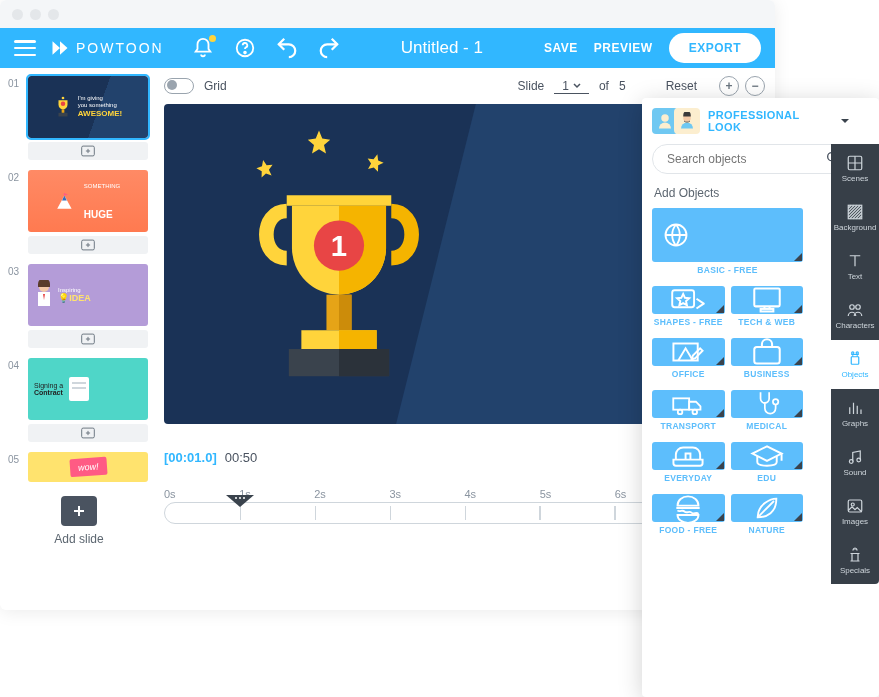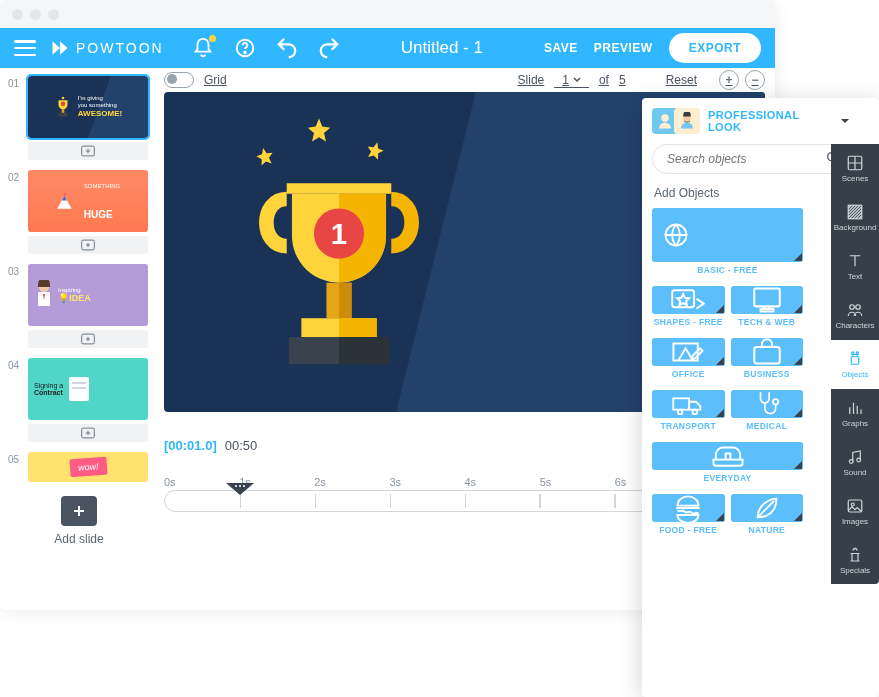--- a/index.html
+++ b/index.html
@@ -56,21 +56,21 @@
 .t4 .sign-txt b { display: block; }
 .t4 .paper { width: 20px; height: 24px; background: #fff; margin-left: 6px; border-radius: 2px; position: relative; }
 .t4 .paper::before, .t4 .paper::after { content: ""; position: absolute; height: 2px; background: #cfd6dc; left: 3px; right: 3px; }
 .t4 .paper::before { top: 5px; }
 .t4 .paper::after { top: 10px; }
 .t5 { background: #ffe36e; display: flex; align-items: center; justify-content: center; }
 .t5 .wow { background: #ff5b84; color: #fff; font-size: 9px; font-style: italic; padding: 4px 8px; border-radius: 2px; transform: rotate(-4deg); }
 
 
 .canvas-col { flex: 1; padding: 0 10px 0 6px; display: flex; flex-direction: column; }
-.canvas-top { display: flex; align-items: center; height: 24px; gap: 10px; font-size: 12px; color: #4a5360; text-decoration: underline; }
+.canvas-top { display: flex; align-items: center; height: 36px; gap: 10px; font-size: 12px; color: #4a5360; }
 .toggle { width: 30px; height: 16px; border: 1.5px solid #9aa4ae; border-radius: 10px; position: relative; cursor: pointer; }
 .toggle::after { content: ""; position: absolute; width: 10px; height: 10px; border-radius: 50%; background: #9aa4ae; left: 2px; top: 1px; }
 .slide-pager { margin-left: auto; display: flex; align-items: center; gap: 10px; }
 .sel-slide { border-bottom: 1.5px solid #4a5360; padding: 0 8px; display: flex; align-items: center; gap: 4px; cursor: pointer; }
 .reset { cursor: pointer; }
 .zoom { display: flex; gap: 6px; }
 .zoom div { width: 20px; height: 20px; border: 1.5px solid #9aa4ae; border-radius: 50%; display: flex; align-items: center; justify-content: center; font-weight: 700; cursor: pointer; color: #6b7680; }
 
 
 .canvas { height: 320px; border-radius: 4px; position: relative; overflow: hidden; }
@@ -106,21 +106,21 @@
 .panel { position: absolute; right: 0; top: 98px; width: 237px; height: 599px; background: #fff; box-shadow: 0 4px 24px rgba(0,0,0,.18); border-radius: 4px; display: flex; overflow: hidden; }
 .panel-main { flex: 1; display: flex; flex-direction: column; }
 .panel-head { height: 46px; display: flex; align-items: center; padding: 0 10px; gap: 8px; }
 .avatars { display: flex; }
 .av { width: 26px; height: 26px; border-radius: 4px; background: #6fc8f2; display: flex; align-items: center; justify-content: center; }
 .av.two { margin-left: -4px; background: #fceecf; }
 .look-label { color: #31b7ff; font-size: 11px; font-weight: 800; letter-spacing: .4px; flex: 1; cursor: pointer; }
 .look-caret { color: #4a5360; cursor: pointer; }
 .search-row { padding: 0 10px 8px; }
 .search { position: relative; }
-.search input { width: 100%; height: 30px; border: 1px solid #e1e5e9; border-radius: 16px; padding: 0 32px 0 14px; font-size: 12px; outline: none; font-style: italic; }
+.search input { width: 100%; height: 30px; border: 1px solid #e1e5e9; border-radius: 16px; padding: 0 32px 0 14px; font-size: 12px; outline: none; }
 .search-ico { position: absolute; right: 10px; top: 6px; width: 16px; height: 16px; color: #4a5360; cursor: pointer; }
 .add-objects-lbl { padding: 4px 12px 8px; font-size: 12px; color: #5c6670; }
 .obj-grid { padding: 0 10px; display: flex; flex-direction: column; gap: 8px; overflow: hidden; flex: 1; }
 .obj-row { display: flex; gap: 6px; }
 .obj-card { background: #5dbefc; border-radius: 3px; height: 68px; display: flex; flex-direction: column; align-items: center; justify-content: center; position: relative; cursor: pointer; overflow: hidden; }
 .obj-card .ico { width: 34px; height: 28px; color: #fff; display: flex; align-items: center; justify-content: center; }
 .obj-card .ico svg { width: 100%; height: 100%; stroke: #fff; fill: none; stroke-width: 1.6; }
 .obj-card::after { content: ""; position: absolute; right: 1px; bottom: 1px; width: 0; height: 0; border-left: 8px solid transparent; border-bottom: 8px solid #3a434d; }
 .obj-wide { width: 100%; }
 .obj-half { flex: 1; }
@@ -523,20 +523,32 @@
               <div class="ico">
                 <svg viewBox="0 0 28 22">
                   <path d="M4 14v-4a6 6 0 0 1 6-6h8a6 6 0 0 1 6 6v4"></path>
                   <path d="M2 14h24v3a2 2 0 0 1-2 2H4a2 2 0 0 1-2-2z"></path>
                   <path d="M12 14v-5h4v5"></path>
                 </svg>
               </div>
             </div>
           <div class="obj-label">EVERYDAY</div>
         </div>
+        <div class="obj-block">
+          <div class="obj-card obj-half">
+              <div class="ico">
+                <svg viewBox="0 0 28 20">
+                  <path d="M14 2L2 8l12 6 12-6z"></path>
+                  <path d="M6 10v5c0 2 4 3 8 3s8-1 8-3v-5"></path>
+                  <path d="M26 8v6"></path>
+                </svg>
+              </div>
+            </div>
+          <div class="obj-label">EDU</div>
+        </div>
       </div>
 
       <div class="obj-row">
         <div class="obj-block">
           <div class="obj-card obj-half">
               <div class="ico">
                 <svg viewBox="0 0 26 24">
                   <path d="M4 10a9 8 0 0 1 18 0z"></path>
                   <path d="M3 12h20"></path>
                   <path d="M4 14c2 2 4-1 6 1s4-1 6 1 4-1 6 1"></path>

